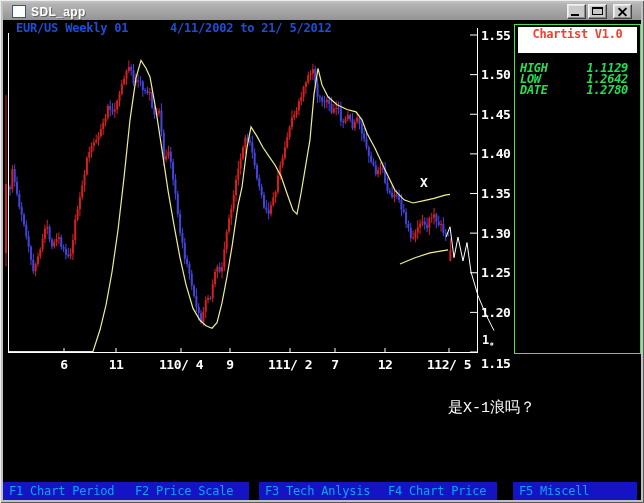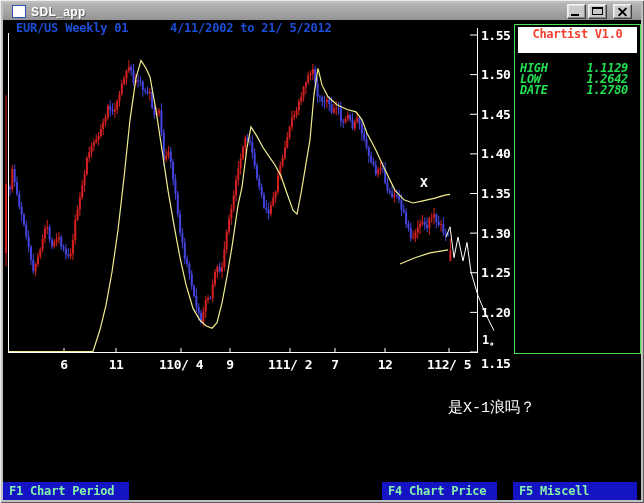--- a/index.html
+++ b/index.html
@@ -28,21 +28,21 @@
   .info-panel{position:absolute;left:514px;top:24px;width:127px;height:330px;background:#000;
     border:1px solid #4ce04c;box-sizing:border-box;}
   .panel-title{margin:2px 3px 0 3px;height:26px;line-height:14px;background:#fff;color:#f44030;
     font-weight:bold;font-size:12px;text-align:center;letter-spacing:-.3px;}
   .panel-date{margin:9px 0 0 5px;color:#23df52;font-weight:bold;font-size:12px;white-space:pre;letter-spacing:-.3px;}
   .panel-rows{margin:10px 12px 0 5px;font-style:italic;}
   .panel-row{display:flex;justify-content:space-between;color:#23df52;font-weight:bold;font-size:12px;line-height:11px;letter-spacing:-.3px;}
   .annotation{position:absolute;left:448px;top:398px;color:#fff;font-size:15px;
     font-family:Liberation Mono, monospace;white-space:pre;}
   .menu-btn{position:absolute;top:482px;height:18px;line-height:18px;background:#1414c4;
-    color:#86efac;font-weight:bold;font-size:12px;padding-left:6px;box-sizing:border-box;
+    color:#0ea5e9;font-weight:normal;font-size:12px;padding-left:6px;box-sizing:border-box;
     white-space:pre;letter-spacing:-.2px;cursor:pointer;}
   .mb-f1{left:3px;width:126px;} .mb-f2{left:129px;width:120px;} .mb-f3{left:259px;width:123px;}
   .mb-f4{left:382px;width:115px;} .mb-f5{left:513px;width:124px;}
 </style>
 </head>
 <body>
 
 <div class="window">
   <div class="titlebar">
     <div class="titlebar-icon"></div>
@@ -515,15 +515,17 @@
       <div class="panel-row">
         <span>DATE</span>
         <span>1.2780</span>
       </div>
     </div>
   </div>
 
   <div class="annotation">是X-1浪吗？</div>
 
   <div class="menu-btn mb-f1">F1 Chart Period</div>
+  <div class="menu-btn mb-f2">F2 Price Scale</div>
+  <div class="menu-btn mb-f3">F3 Tech Anlysis</div>
   <div class="menu-btn mb-f4">F4 Chart Price</div>
   <div class="menu-btn mb-f5">F5 Miscell</div>
 </div>
 
 </body></html>

